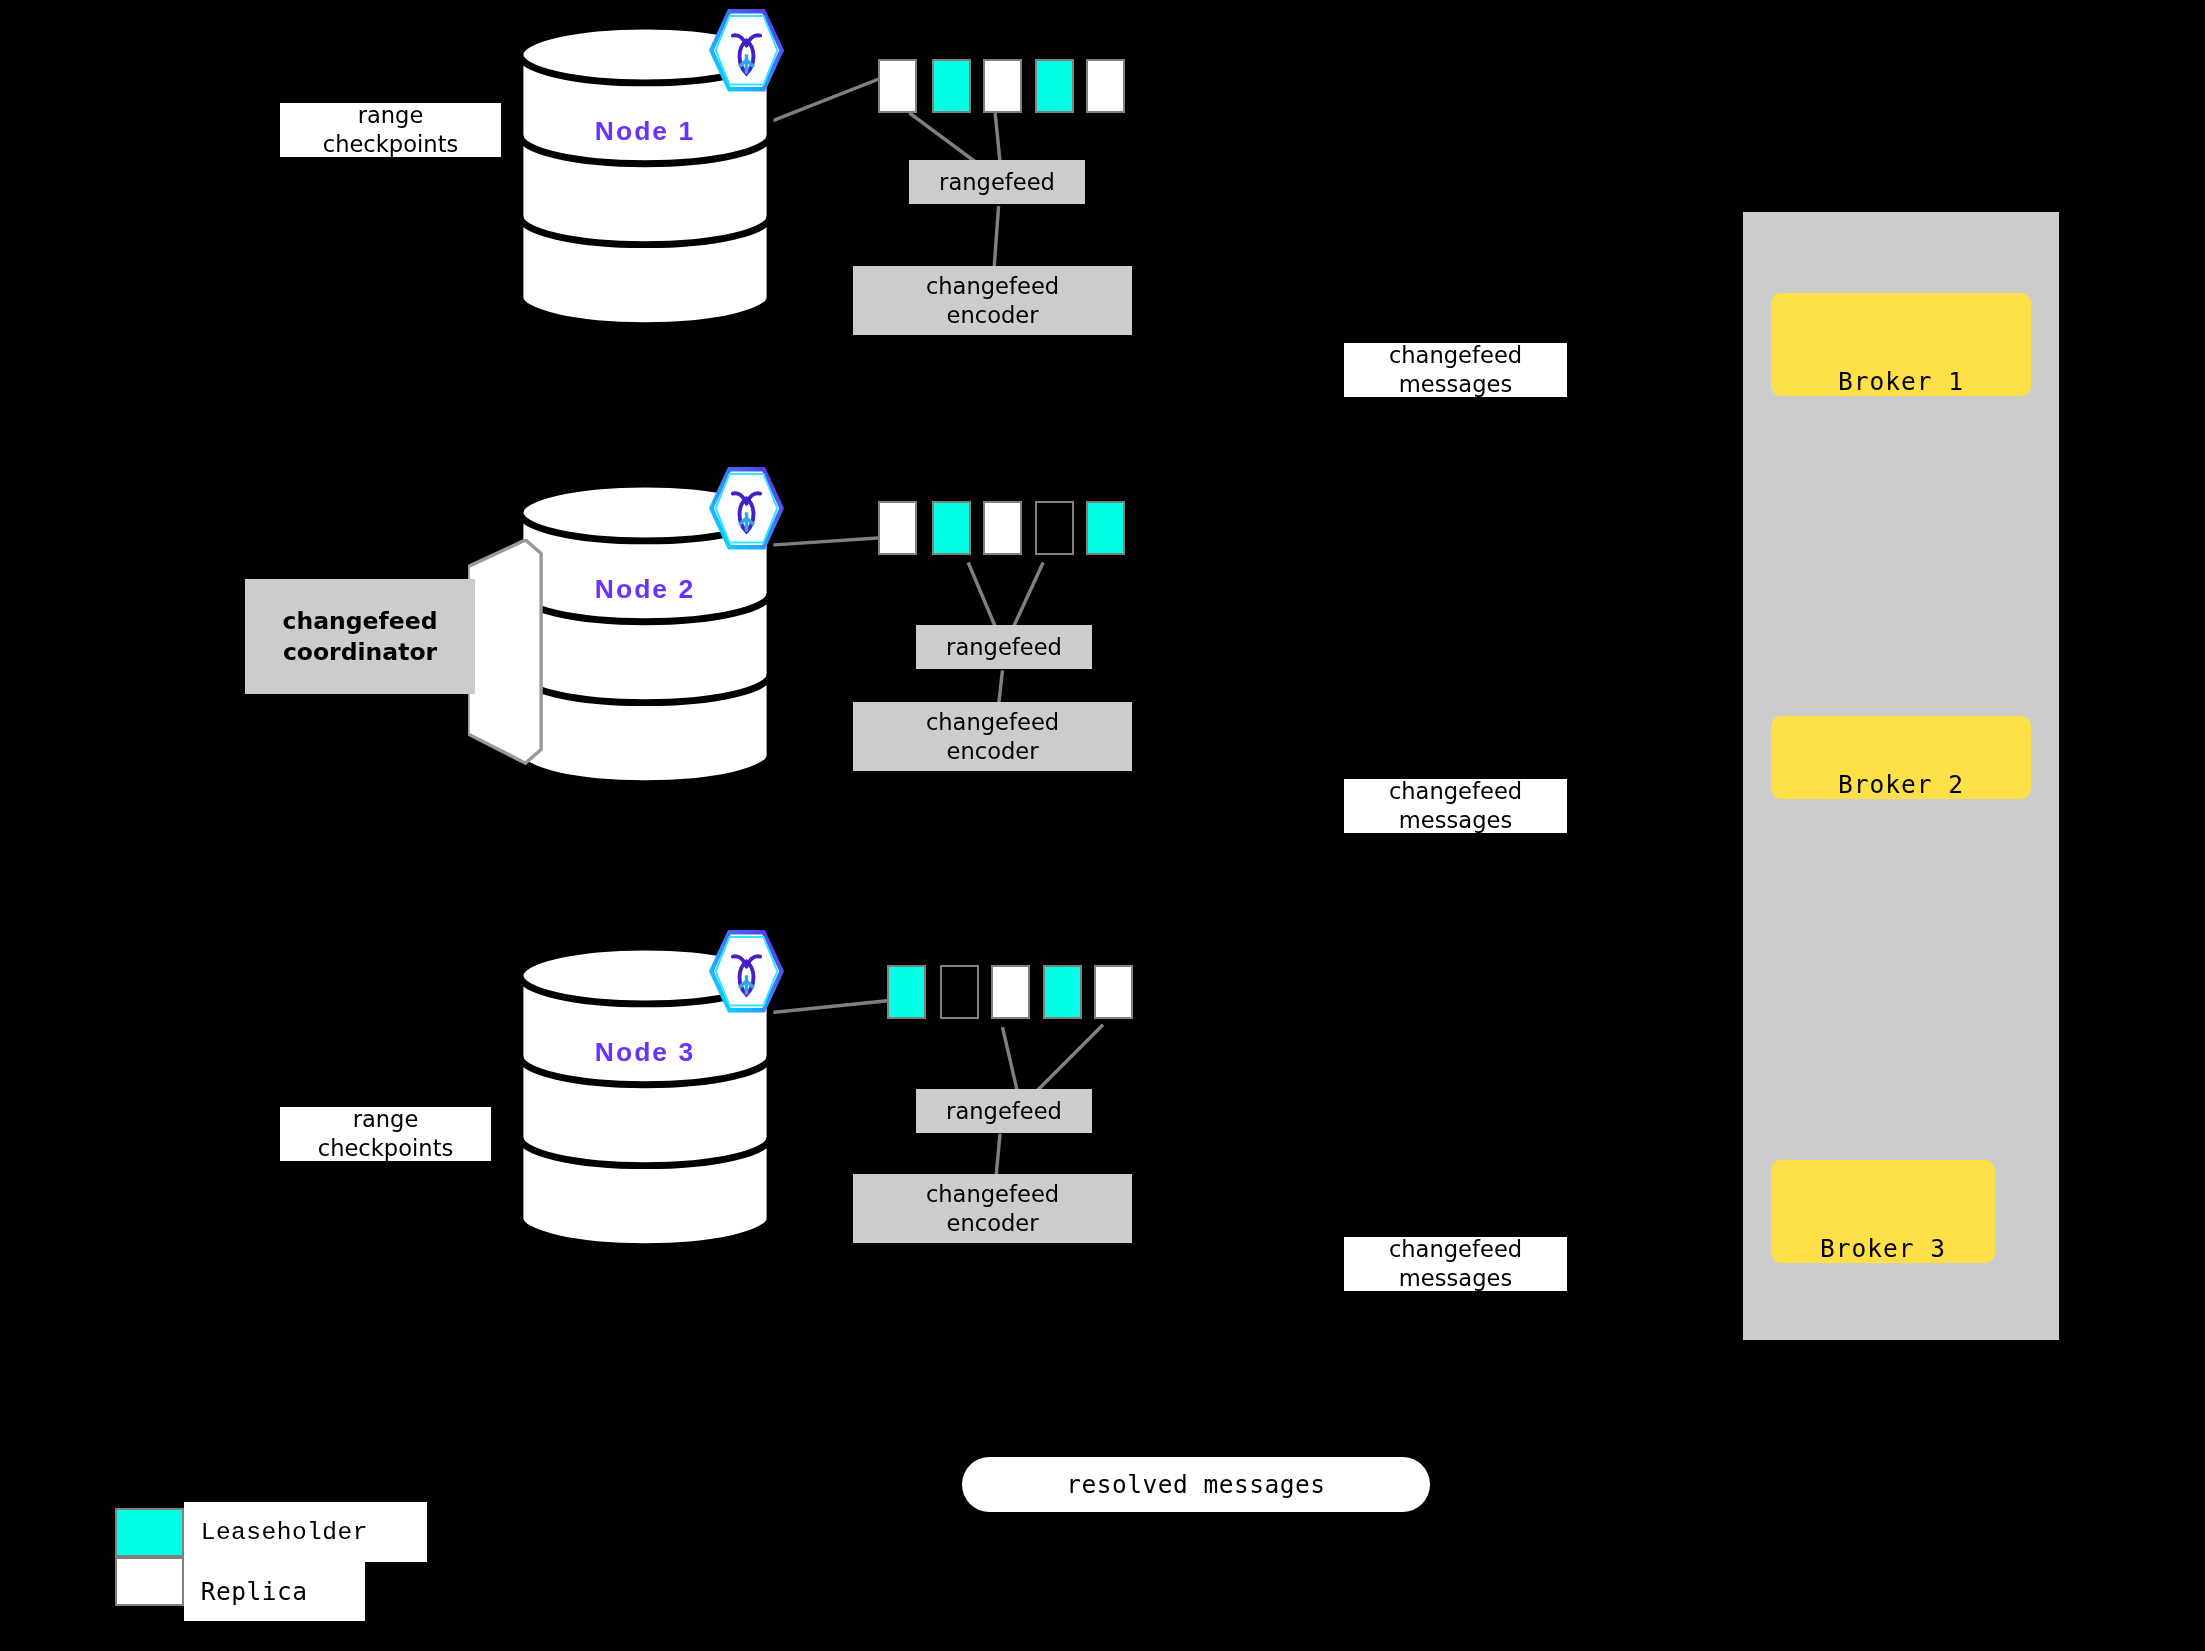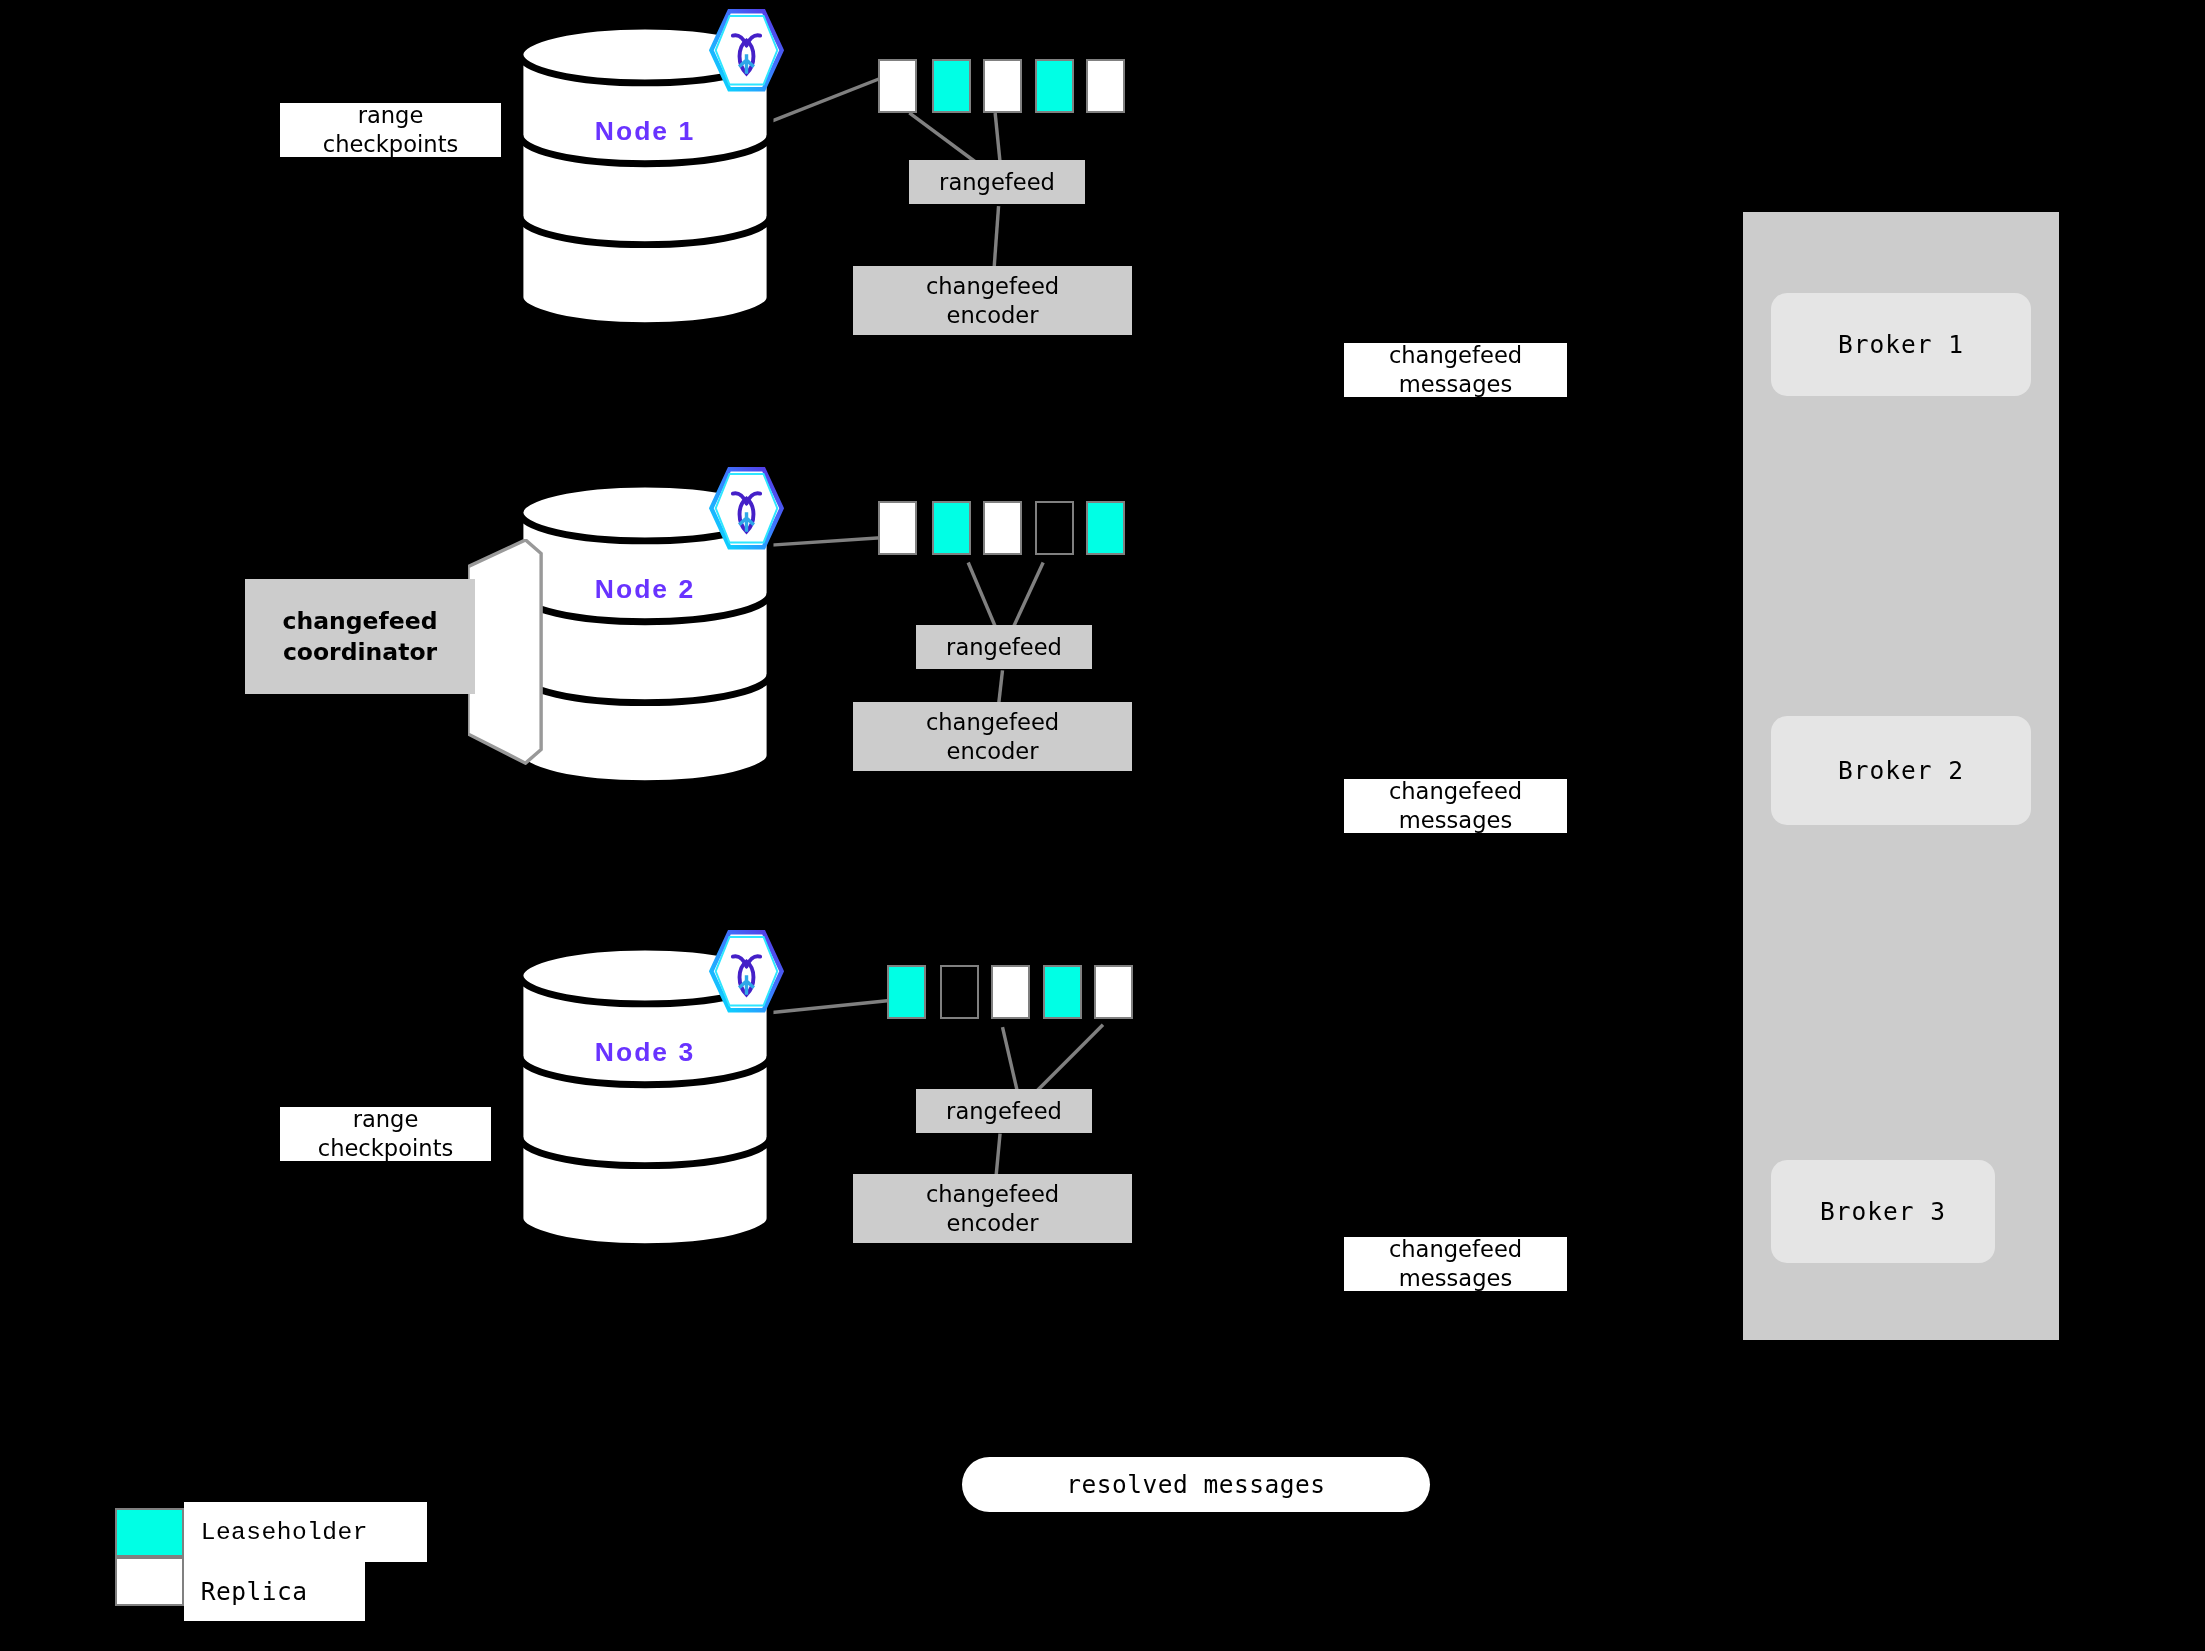--- a/index.html
+++ b/index.html
@@ -52,22 +52,22 @@
   
   .kafka-logo{
     background:#fff;display:flex;align-items:center;justify-content:center;gap:12.7px;
   }
   .kafka-word{
     font-family:"DejaVu Sans","Liberation Sans",sans-serif;
     font-weight:bold;font-size:47px;color:#111;letter-spacing:-0.5px;
   }
   .kafka-panel{background:#cccccc;}
   .broker{
-    background:#e5e5e5;border-radius:16px;
-    display:flex;align-items:center;justify-content:center;
+    background:#fde047;border-radius:10px;
+    display:flex;align-items:flex-end;justify-content:center;
     font-family:"DejaVu Sans Mono","Liberation Mono",monospace;
     font-size:24.5px;color:#000;letter-spacing:1px;
   }
 
   
   .pill{
     background:#fff;border-radius:4902px;
     display:flex;align-items:center;justify-content:center;
     font-family:"DejaVu Sans Mono","Liberation Mono",monospace;
     font-size:24.5px;color:#000;letter-spacing:0.5px;
@@ -285,21 +285,21 @@
   <div class="pill abs" style="left:962px;top:1457px;width:468px;height:55px;">
     <span>resolved messages</span>
   </div>
 
 
   <div class="kafka-panel abs" style="left:1743px;top:212px;width:316px;height:1128px;"></div>
 
   <div class="broker abs" style="left:1771px;top:293px;width:260px;height:103px;">
     <span>Broker 1</span>
   </div>
-  <div class="broker abs" style="left:1771px;top:716px;width:260px;height:109px;">
+  <div class="broker abs" style="left:1771px;top:716px;width:260px;height:83px;">
     <span>Broker 2</span>
   </div>
   <div class="broker abs" style="left:1771px;top:1160px;width:224px;height:103px;">
     <span>Broker 3</span>
   </div>
 
   <div class="abs" style="left:115px;top:1508px;width:69px;height:98px;">
     <div class="range leaseholder abs" style="left:0;top:0;width:69px;height:49px;"></div>
     <div class="range replica abs" style="left:0;top:49px;width:69px;height:49px;"></div>
   </div>

